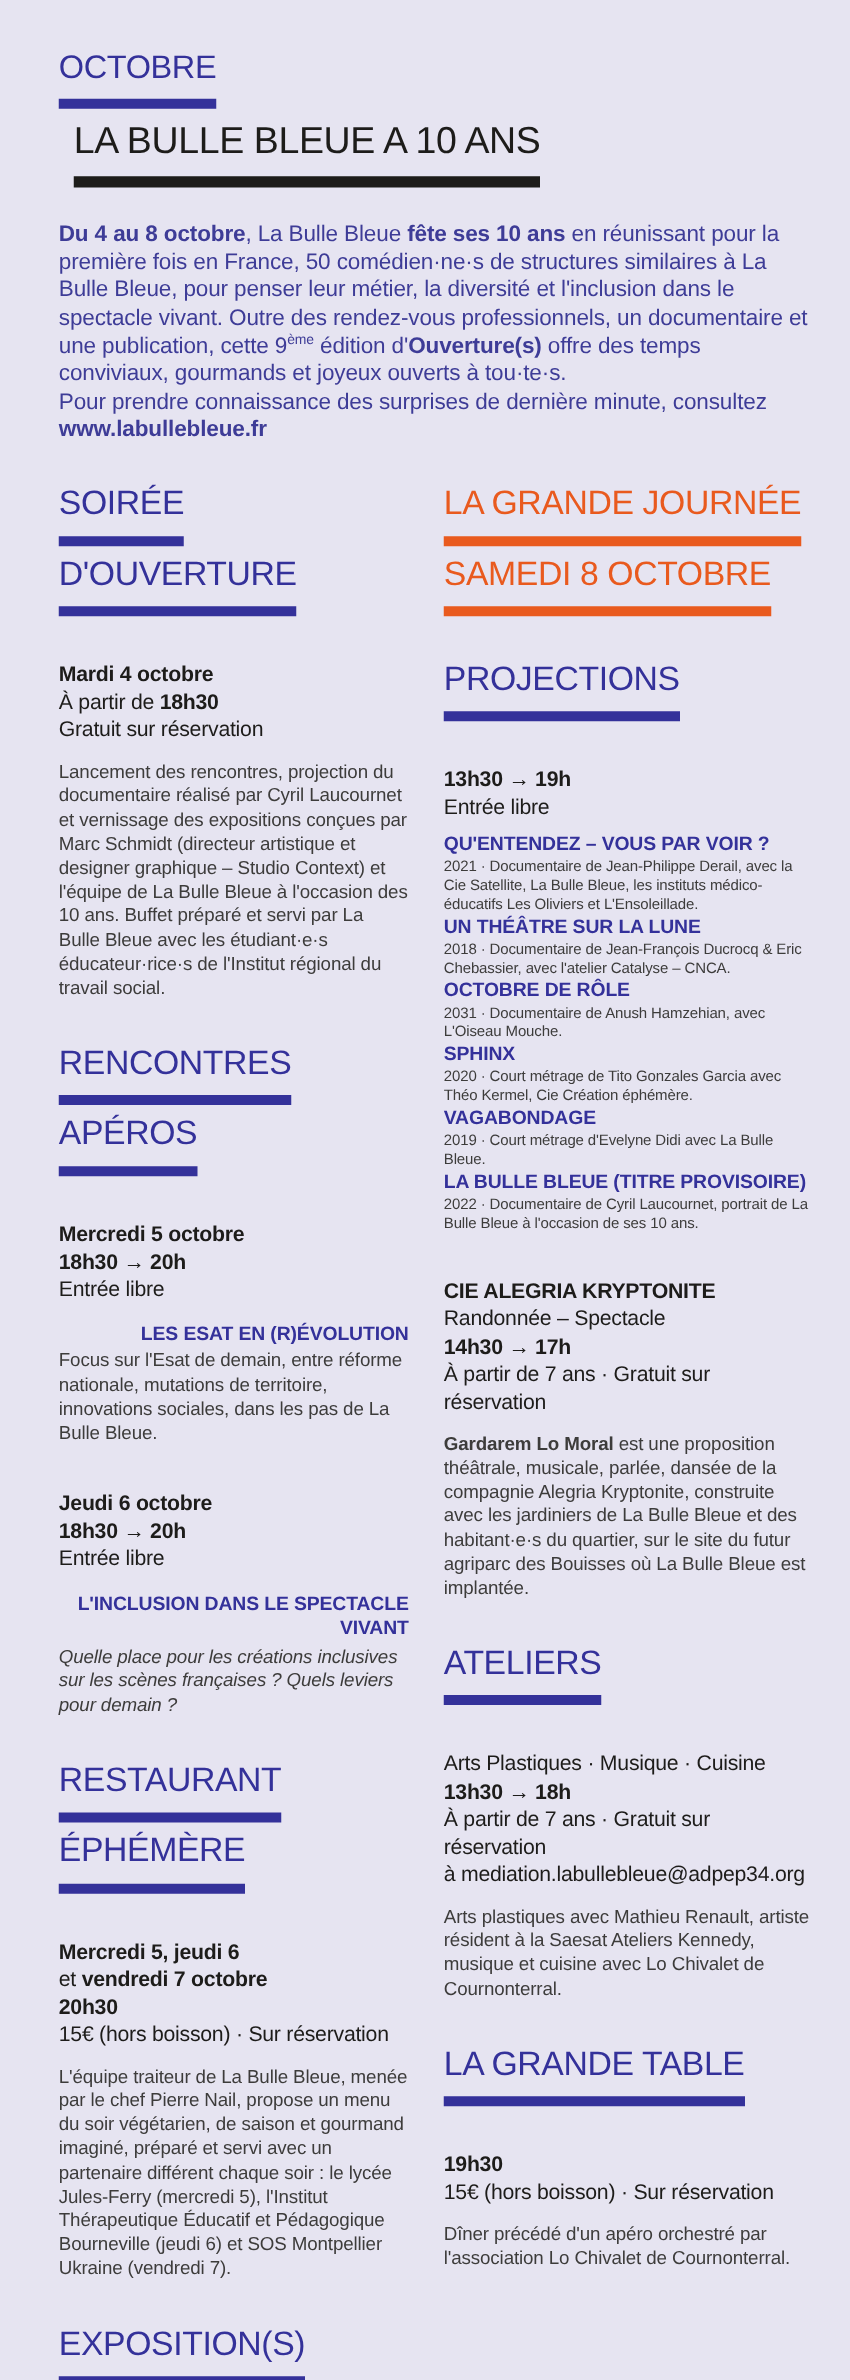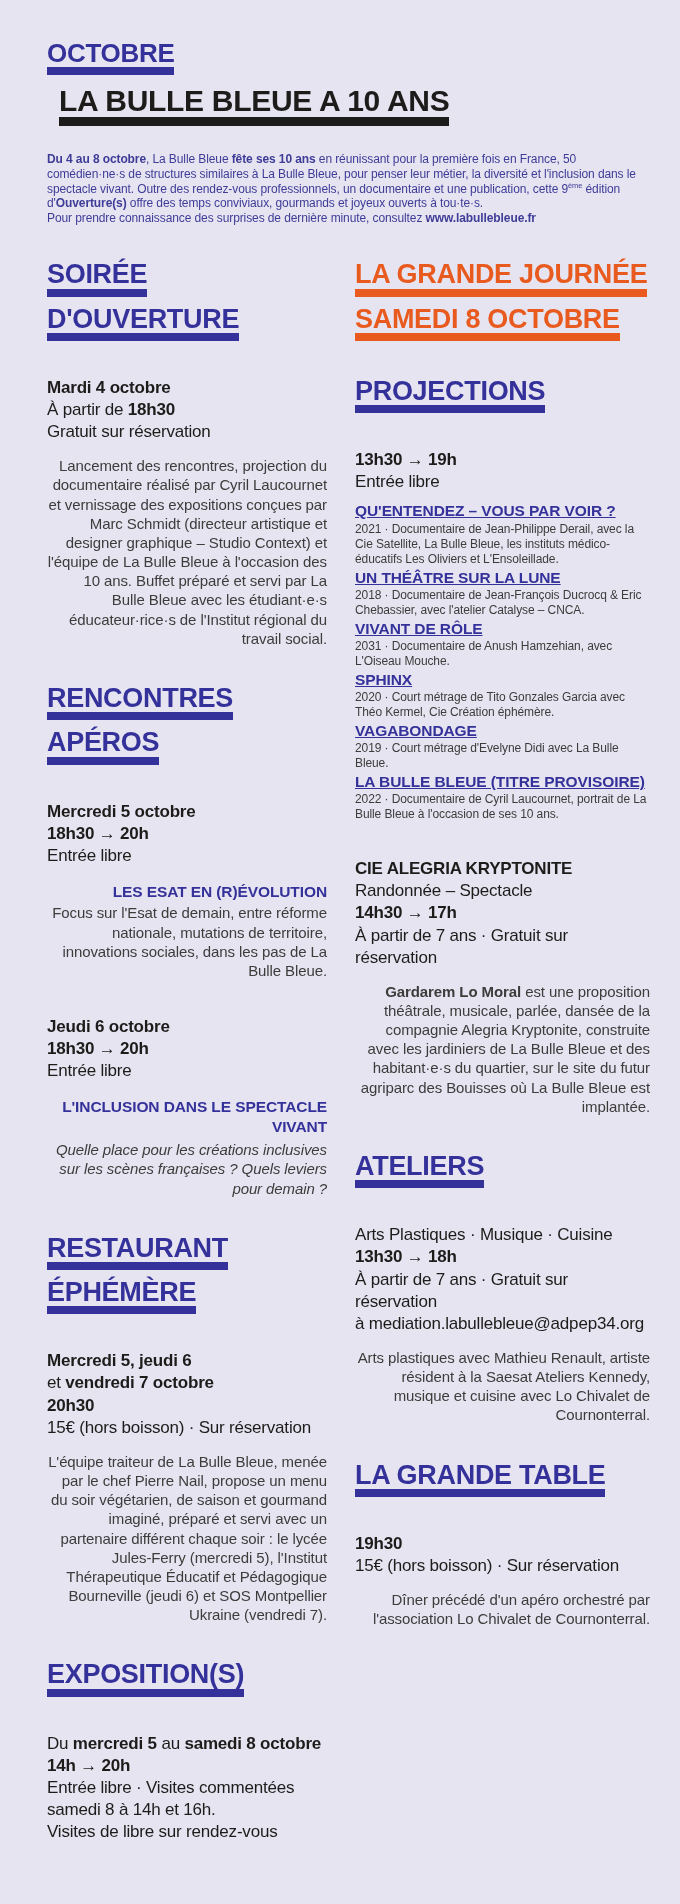--- a/index.html
+++ b/index.html
@@ -16,54 +16,54 @@
     font-family:"Liberation Sans","DejaVu Sans",sans-serif;
     -webkit-font-smoothing:antialiased;
   }
   .page{padding:40px 30px 60px 47px;box-sizing:border-box;}
   sup{font-size:62%;vertical-align:super;line-height:0;}
   .b{font-weight:700;}
 
   
   .hline-row{line-height:1;}
   .hline{
-    display:inline-block;padding-bottom:0;border-bottom:8px solid currentColor;
-    font-weight:700;letter-spacing:-0.3px;line-height:1.05;white-space:nowrap;
+    display:inline-block;padding-bottom:12px;border-bottom:8px solid currentColor;
+    font-weight:400;letter-spacing:-0.3px;line-height:1.05;white-space:nowrap;
   }
   .month-wrap{margin:0 0 10px 0;}
   .month{color:var(--blue);font-size:26px;}
   .title-wrap{margin:0 0 26px 0;}
   .main-title{color:var(--black);font-size:30px;border-bottom-width:9px;margin-left:12px;}
 
   .intro{
-    margin:0;color:var(--introblue);font-size:12px;line-height:1.24;
+    margin:0;color:var(--introblue);font-size:18px;line-height:1.24;
     letter-spacing:-0.1px;
   }
 
   .columns{display:grid;grid-template-columns:280px 1fr;column-gap:28px;margin-top:34px;}
   .col{min-width:0;}
   .col > :first-child{margin-top:0;}
 
   .heading{margin-top:36px;line-height:1;}
   .heading .hline-row{margin-bottom:8px;}
   .heading .hline{font-size:27px;}
   .heading.blue{color:var(--blue);}
   .heading.orange{color:var(--orange);}
 
   .meta{margin-top:36px;}
   .meta-line{font-size:17px;line-height:1.3;color:var(--black);letter-spacing:-0.2px;}
 
   .subhead{
     margin:15px 0 2px;color:var(--blue);font-weight:800;font-size:15.5px;
     letter-spacing:-0.1px;line-height:1.25;text-align:right;
   }
-  .body{margin:13px 0 0;font-size:15px;line-height:1.28;color:var(--gray);letter-spacing:-0.1px;text-align:right;}
+  .body{margin:13px 0 0;font-size:15px;line-height:1.28;color:var(--gray);letter-spacing:-0.1px;}
 
   .films{margin-top:8px;}
-  .film-title{color:var(--blue);font-weight:800;font-size:15.5px;line-height:1.3;letter-spacing:-0.1px;text-decoration:underline;}
+  .film-title{color:var(--blue);font-weight:800;font-size:15.5px;line-height:1.3;letter-spacing:-0.1px;}
   .film-desc{margin:0 0 1px;font-size:12px;line-height:1.25;color:var(--gray);letter-spacing:-0.1px;}
 </style>
 </head>
 <body>
 
 <div class="page">
   <header>
     <div class="month-wrap hline-row">
       <span class="hline month">OCTOBRE</span>
     </div>
@@ -136,21 +136,21 @@
         </div>
         <div class="meta">
           <div class="meta-line"><span class="b">13h30 → 19h</span></div>
           <div class="meta-line"><span>Entrée libre</span></div>
         </div>
         <div class="films">
           <div class="film-title">QU'ENTENDEZ – VOUS PAR VOIR ?</div>
           <p class="film-desc">2021 · Documentaire de Jean-Philippe Derail, avec la Cie Satellite, La Bulle Bleue, les instituts médico-éducatifs Les Oliviers et L'Ensoleillade.</p>
           <div class="film-title">UN THÉÂTRE SUR LA LUNE</div>
           <p class="film-desc">2018 · Documentaire de Jean-François Ducrocq &amp; Eric Chebassier, avec l'atelier Catalyse – CNCA.</p>
-          <div class="film-title">VIVANT DE RÔLE</div>
+          <div class="film-title">OCTOBRE DE RÔLE</div>
           <p class="film-desc">2031 · Documentaire de Anush Hamzehian, avec L'Oiseau Mouche.</p>
           <div class="film-title">SPHINX</div>
           <p class="film-desc">2020 · Court métrage de Tito Gonzales Garcia avec Théo Kermel, Cie Création éphémère.</p>
           <div class="film-title">VAGABONDAGE</div>
           <p class="film-desc">2019 · Court métrage d'Evelyne Didi avec La Bulle Bleue.</p>
           <div class="film-title">LA BULLE BLEUE (TITRE PROVISOIRE)</div>
           <p class="film-desc">2022 · Documentaire de Cyril Laucournet, portrait de La Bulle Bleue à l'occasion de ses 10 ans.</p>
         </div>
         <div class="meta">
           <div class="meta-line"><span class="b">CIE ALEGRIA KRYPTONITE</span></div>

